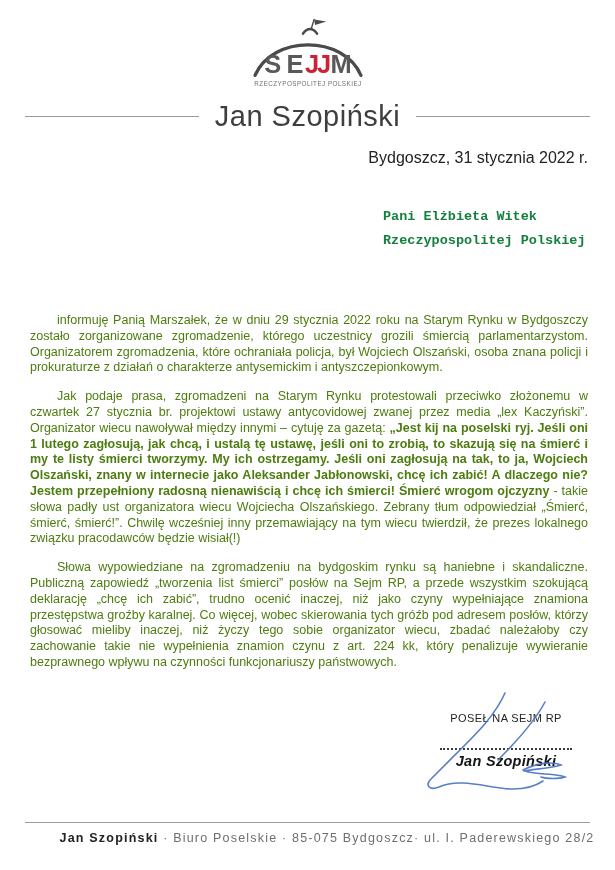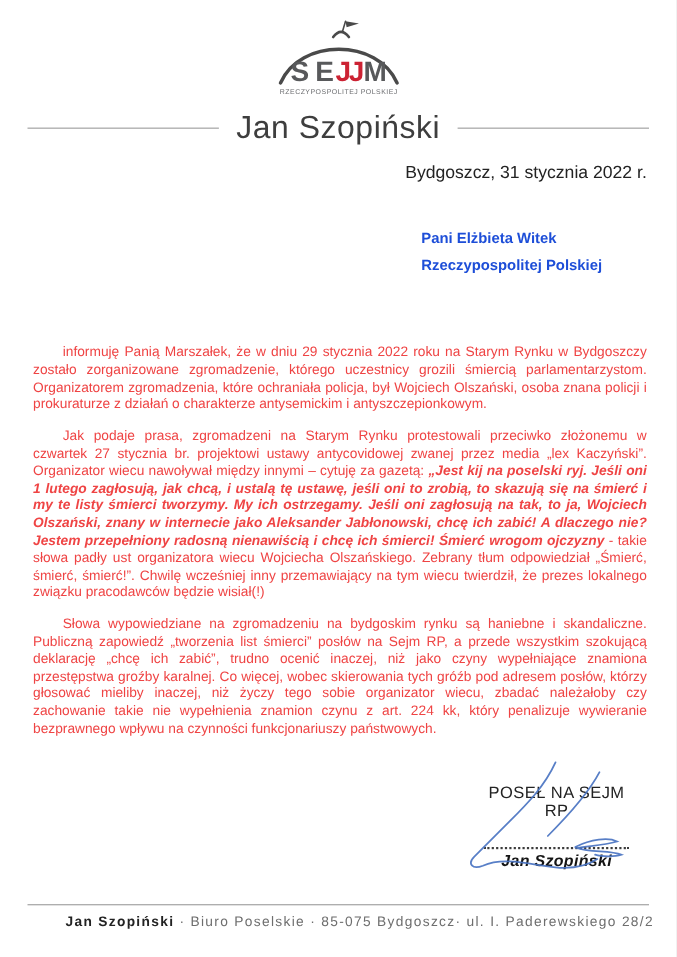--- a/index.html
+++ b/index.html
@@ -29,37 +29,37 @@
     letter-spacing:0.5px; white-space:nowrap;
   }
 
   
   .dateline {
     position:absolute; top:149px; right:27px;
     font-size:16px; color:#232323;
   }
   .recipient {
     position:absolute; top:205px; left:383px;
-    font-size:13.5px; font-weight:700; line-height:24px; color:#1d4ed8;
+    font-size:13.5px; font-weight:700; line-height:24px; color:#15803d;font-family:Liberation Mono, monospace;
   }
 
   
   .body-text {
     position:absolute; top:313px; left:30px; width:558px;
-    font-size:12.5px; line-height:15.8px; text-align:justify; color:#ef4444;
+    font-size:12.5px; line-height:15.8px; text-align:justify; color:#4d7c0f;
   }
   .body-text p { margin:0 0 13px 0; text-indent:27px; }
-  .quote-em { font-weight:700; font-style:italic; }
+  .quote-em { font-weight:700; }
 
   
   .sig-block {
     position:absolute; top:712px; left:440px; width:132px;
     text-align:center;
   }
-  .sig-role { font-size:15px; letter-spacing:0.4px; color:#232323; }
+  .sig-role { font-size:11px; letter-spacing:0.4px; color:#232323; }
   .sig-dots { margin-top:24px; border-bottom:2px dotted #3c3c3c; height:0; }
   .sig-name {
     margin-top:3px; font-size:14.5px; font-weight:700; font-style:italic;
     letter-spacing:0.3px; color:#141414;
   }
   .sig-scribble { position:absolute; left:395px; top:685px; }
 
   
   .footer-rule {
     position:absolute; left:25px; right:25px; top:822px;

